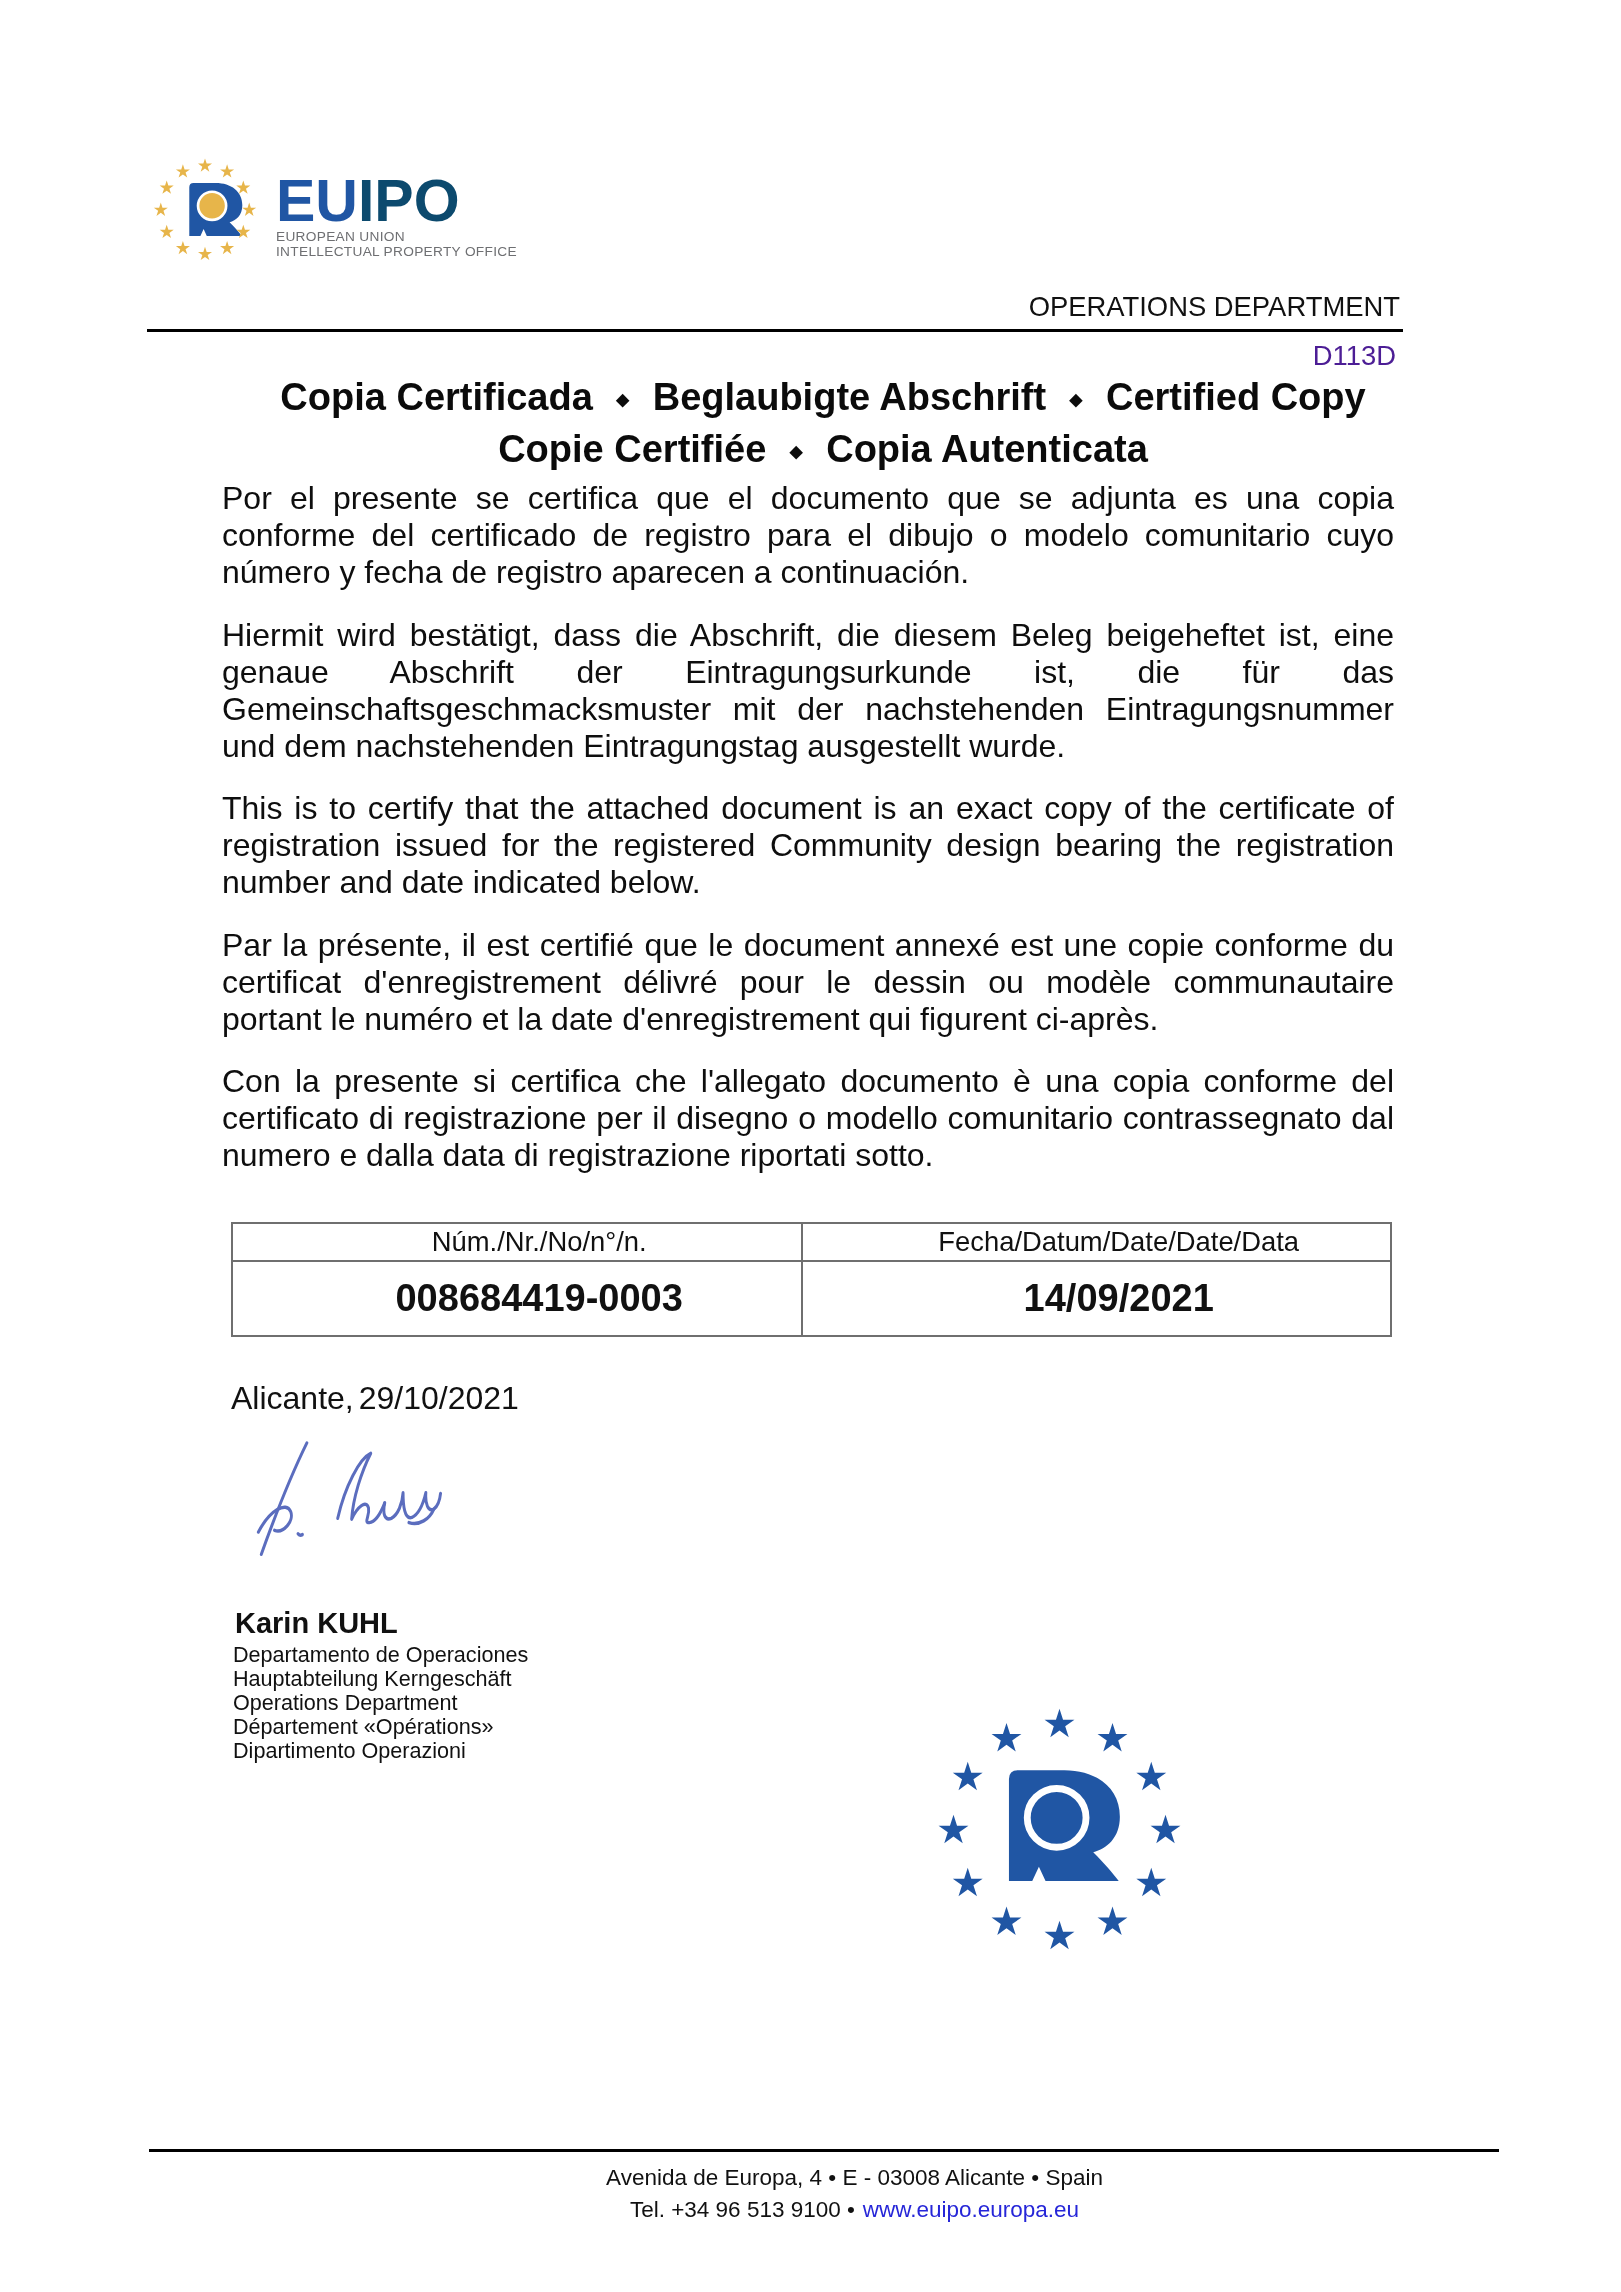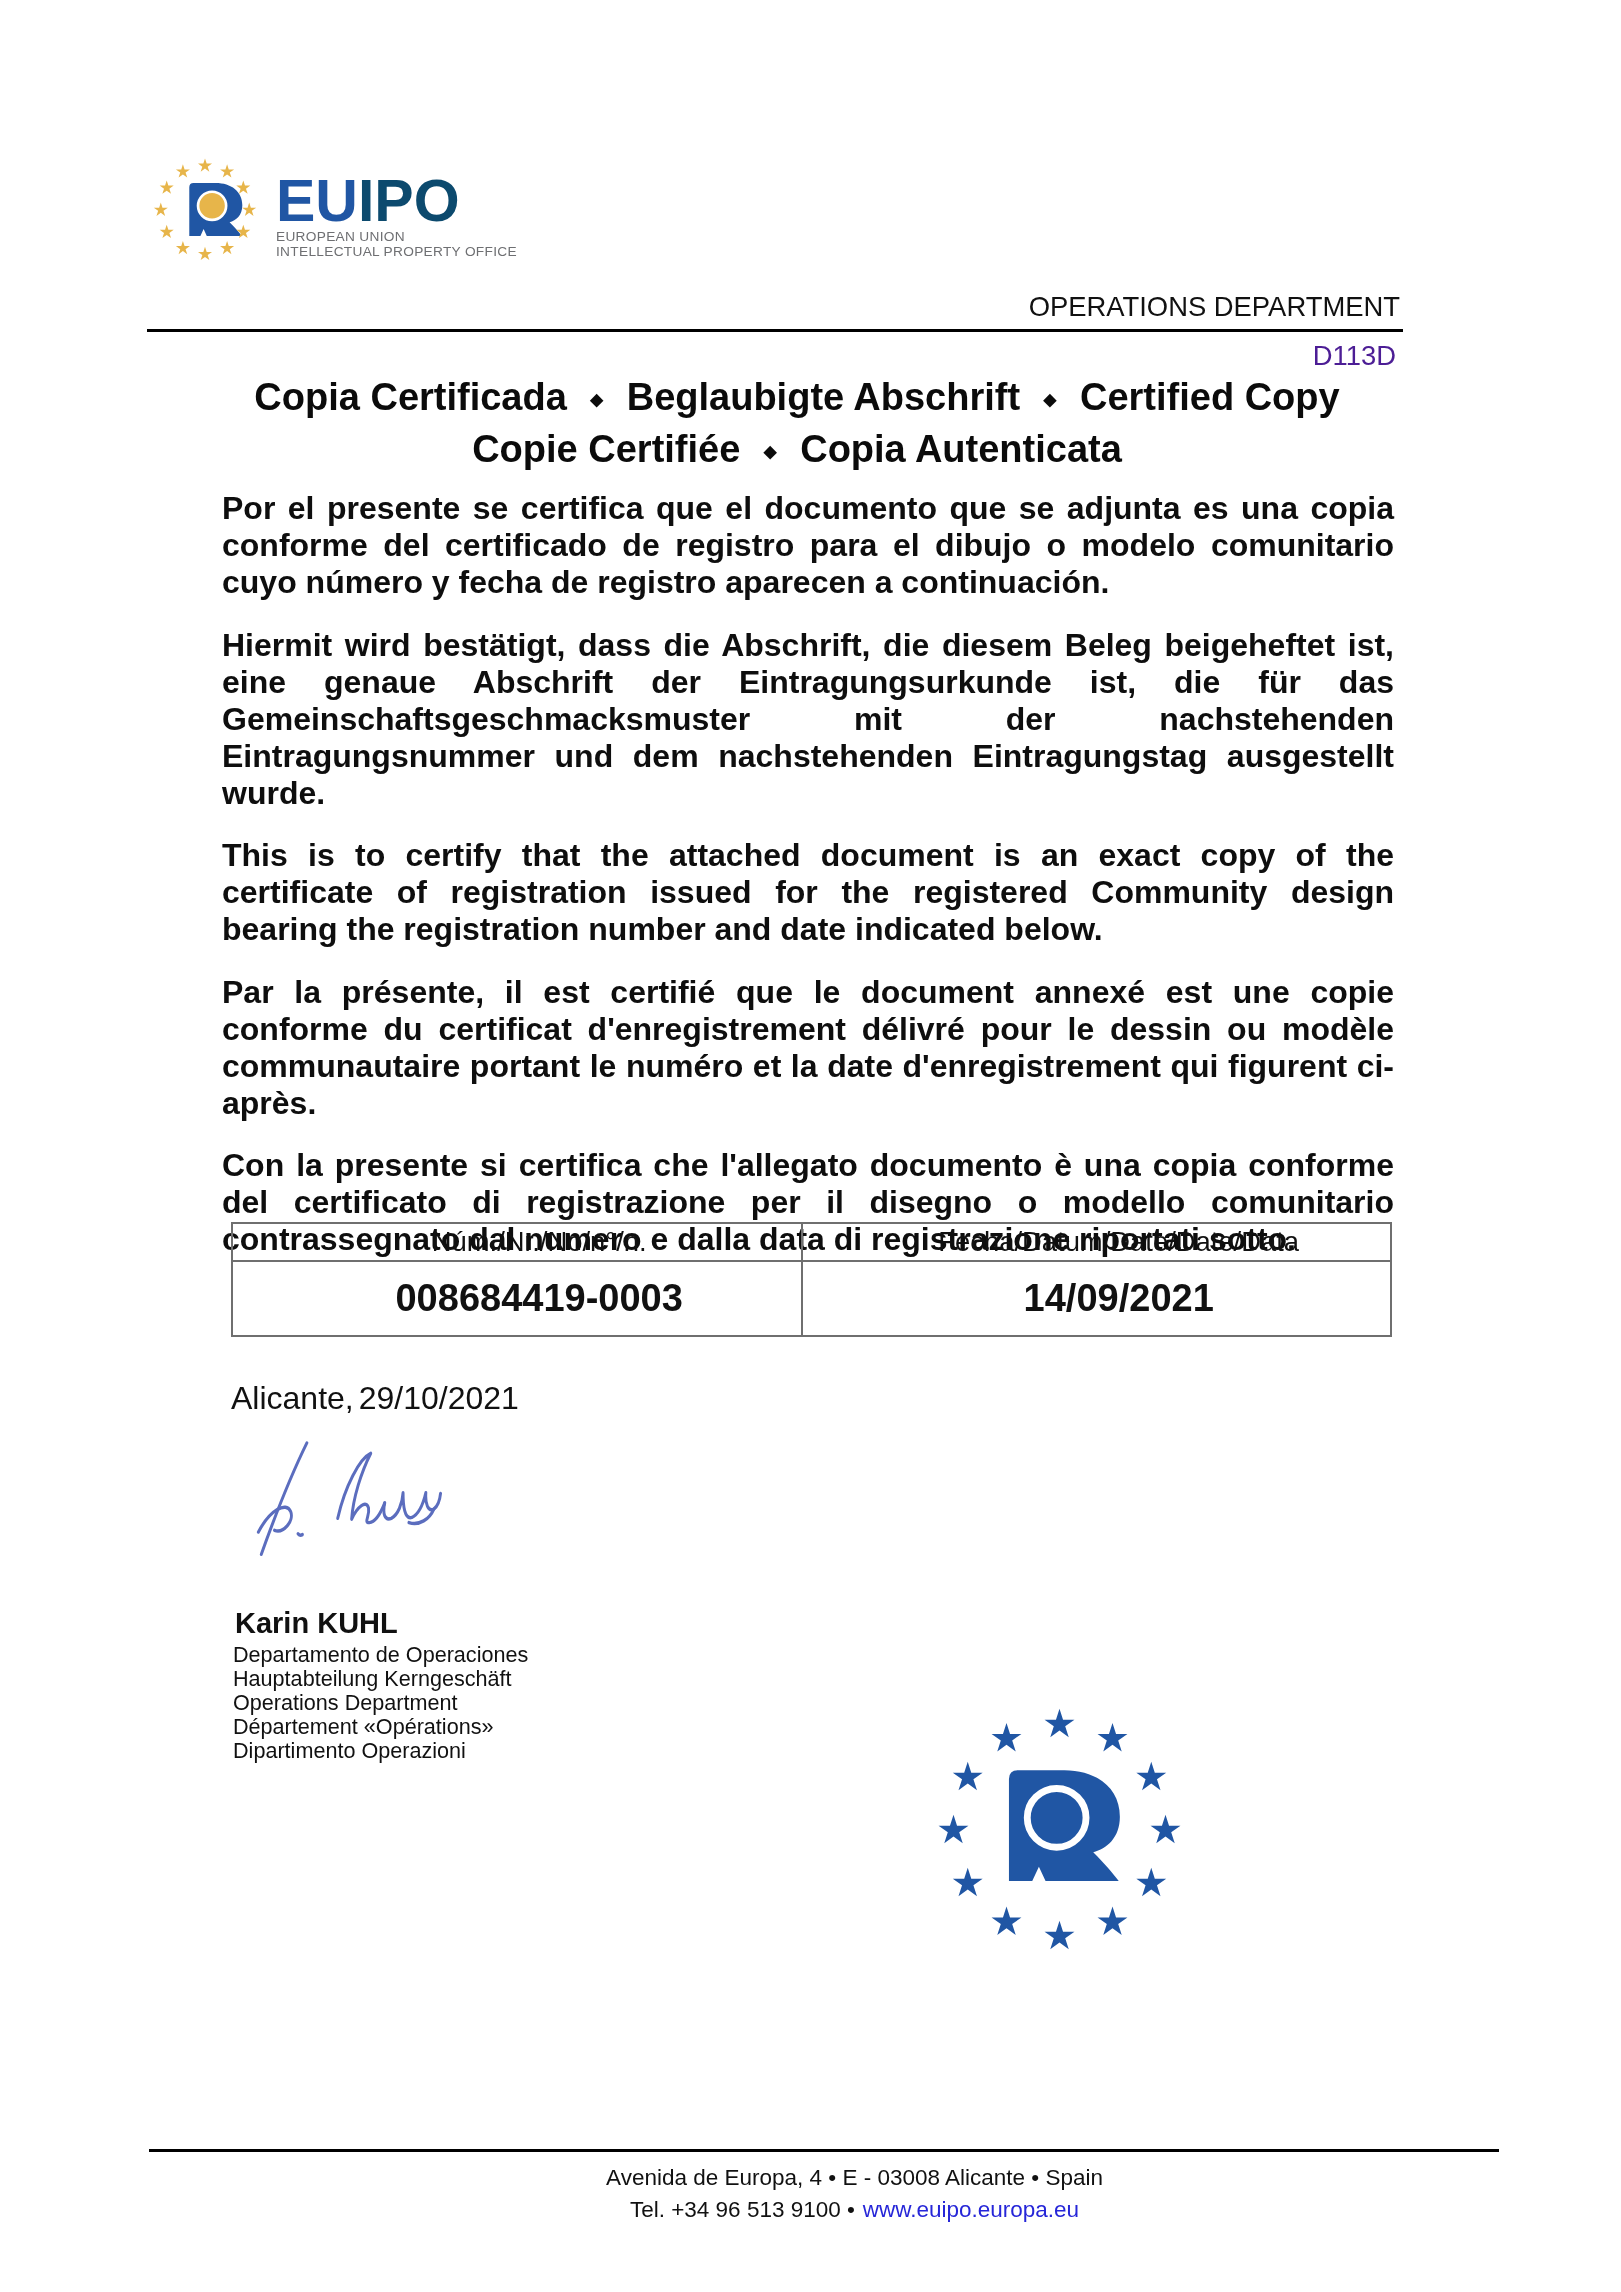--- a/index.html
+++ b/index.html
@@ -31,32 +31,32 @@
     position: absolute; left: 147px; top: 329px;
     width: 1256px; height: 2.9px; background: #000;
   }
   .form-code {
     position: absolute; top: 340px; right: 225px;
     font-size: 27.4px; color: #4c1d95;
   }
 
   
   .doc-title {
-    position: absolute; left: 211px; top: 375px; width: 1172px;
+    position: absolute; left: 237px; top: 375px; width: 1172px;
     text-align: center; font-size: 38px; font-weight: bold; line-height: 44px;
     color: #0b0b0b;
   }
   .title-sep {
     font-size: 16.7px; position: relative; top: -4.9px;
     margin: 0 23.5px; display: inline-block;
   }
 
   
   .paragraphs {
-    position: absolute; left: 222px; top: 490px; width: 1172px; font-weight: bold;
+    position: absolute; left: 222px; top: 480px; width: 1172px;
   }
   .paragraphs p {
     margin: 0 0 25.5px 0;
     font-size: 32px; line-height: 37px;
     text-align: justify;
     color: #0e0e0e;
   }
 
   
   .reg-table {

